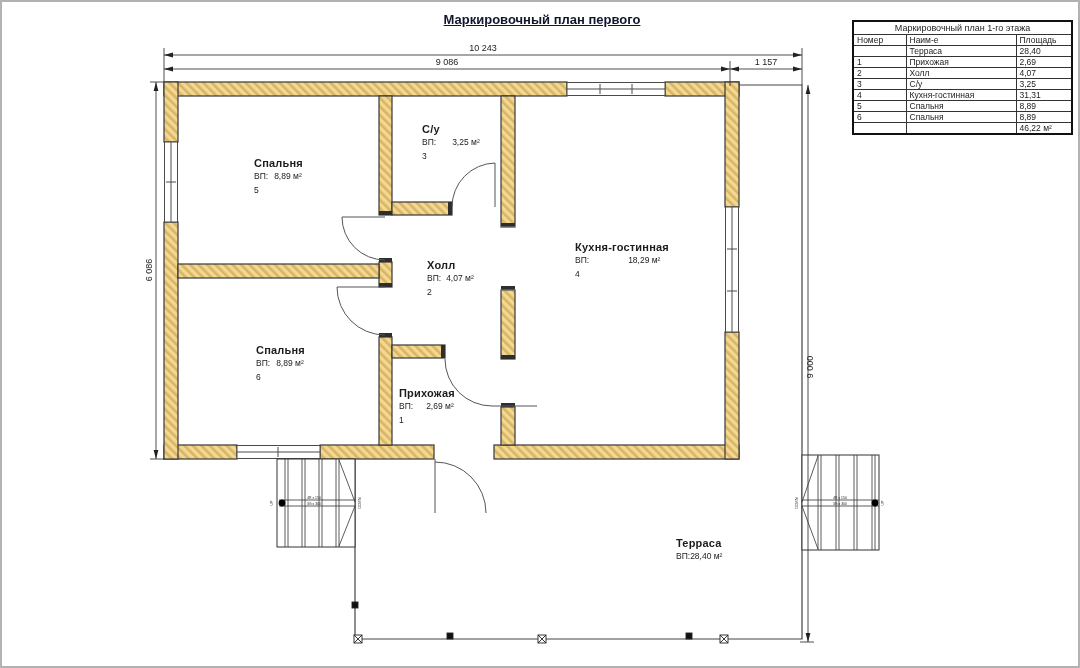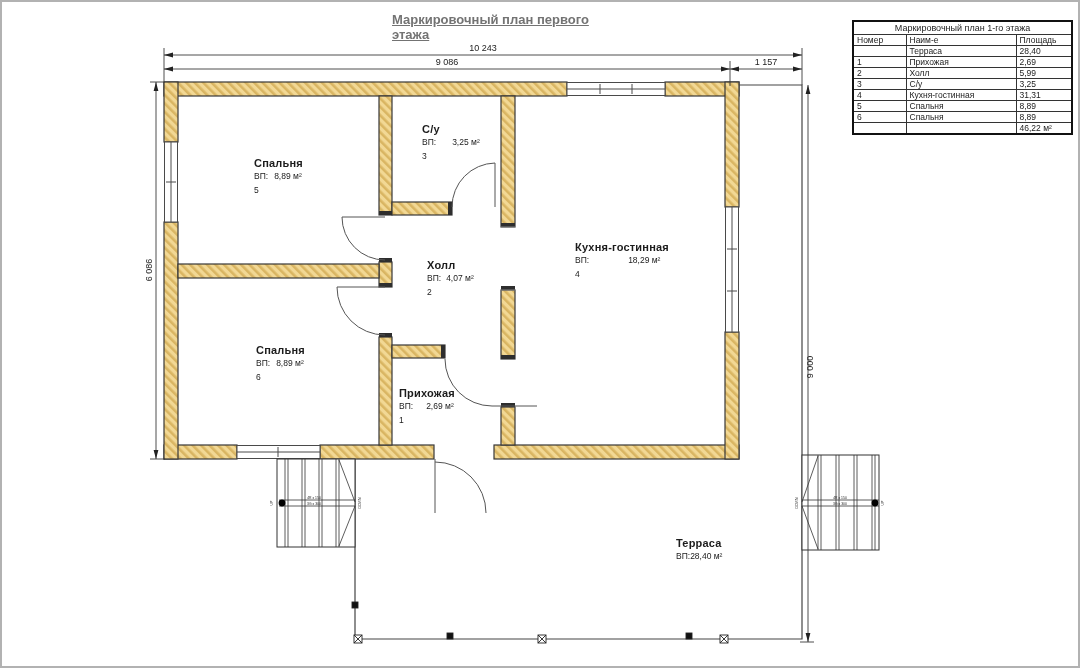--- a/index.html
+++ b/index.html
@@ -3,22 +3,22 @@
 <meta charset="utf-8">
 <style>
   html,body{margin:0;padding:0;background:#ffffff;}
   .canvas{
     position:relative;width:1080px;height:668px;background:#fff;
     border:2px solid #b2b2b2;box-sizing:border-box;overflow:hidden;
     font-family:"Liberation Sans",sans-serif;color:#1c1c1c;
   }
   .plan-svg{position:absolute;left:0;top:0;}
   .main-title{
-    position:absolute;left:390px;top:10px;width:300px;
-    font-size:13px;font-weight:600;line-height:15px;color:#737373;
+    position:absolute;left:390px;top:10px;width:300px;text-align:center;
+    font-size:13px;font-weight:600;line-height:15px;color:#0f172a;
   }
   .main-title div{text-decoration:underline;}
   .room-label{position:absolute;white-space:nowrap;}
   .room-name{font-weight:bold;font-size:11px;line-height:13px;letter-spacing:.2px;}
   .room-vp,.room-num{font-size:8.5px;line-height:13.5px;}
   .legend{
     position:absolute;left:850px;top:18px;border-collapse:collapse;
     font-size:8.5px;line-height:1;border:2px solid #111;table-layout:fixed;
   }
   .legend td{border:1px solid #333;height:10px;padding:0 3px;overflow:hidden;}
@@ -208,21 +208,20 @@
       <text x="481" y="49" font-size="9" text-anchor="middle" stroke="none">10 243</text>
       <text x="445" y="63" font-size="9" text-anchor="middle" stroke="none">9 086</text>
       <text x="764" y="63" font-size="9" text-anchor="middle" stroke="none">1 157</text>
       <text transform="rotate(-90 150 268)" x="150" y="268" font-size="9" text-anchor="middle" stroke="none">6 086</text>
       <text transform="rotate(-90 811 365)" x="811" y="365" font-size="9" text-anchor="middle" stroke="none">9 000</text>
     </g>
   </svg>
 
   <div class="main-title">
     <div>Маркировочный план первого</div>
-    <div>этажа</div>
   </div>
 
   <div class="room-label" style="left:252px;top:155px;">
     <div class="room-name">Спальня</div>
     <div class="room-vp"><span>ВП:</span><span style="margin-left:6px">8,89 м²</span></div>
     <div class="room-num">5</div>
   </div>
 
   <div class="room-label" style="left:420px;top:121px;">
     <div class="room-name">С/у</div>
@@ -280,21 +279,21 @@
           <td>28,40</td>
         </tr>
     <tr>
           <td>1</td>
           <td>Прихожая</td>
           <td>2,69</td>
         </tr>
     <tr>
           <td>2</td>
           <td>Холл</td>
-          <td>5,99</td>
+          <td>4,07</td>
         </tr>
     <tr>
           <td>3</td>
           <td>С/у</td>
           <td>3,25</td>
         </tr>
     <tr>
           <td>4</td>
           <td>Кухня-гостинная</td>
           <td>31,31</td>

